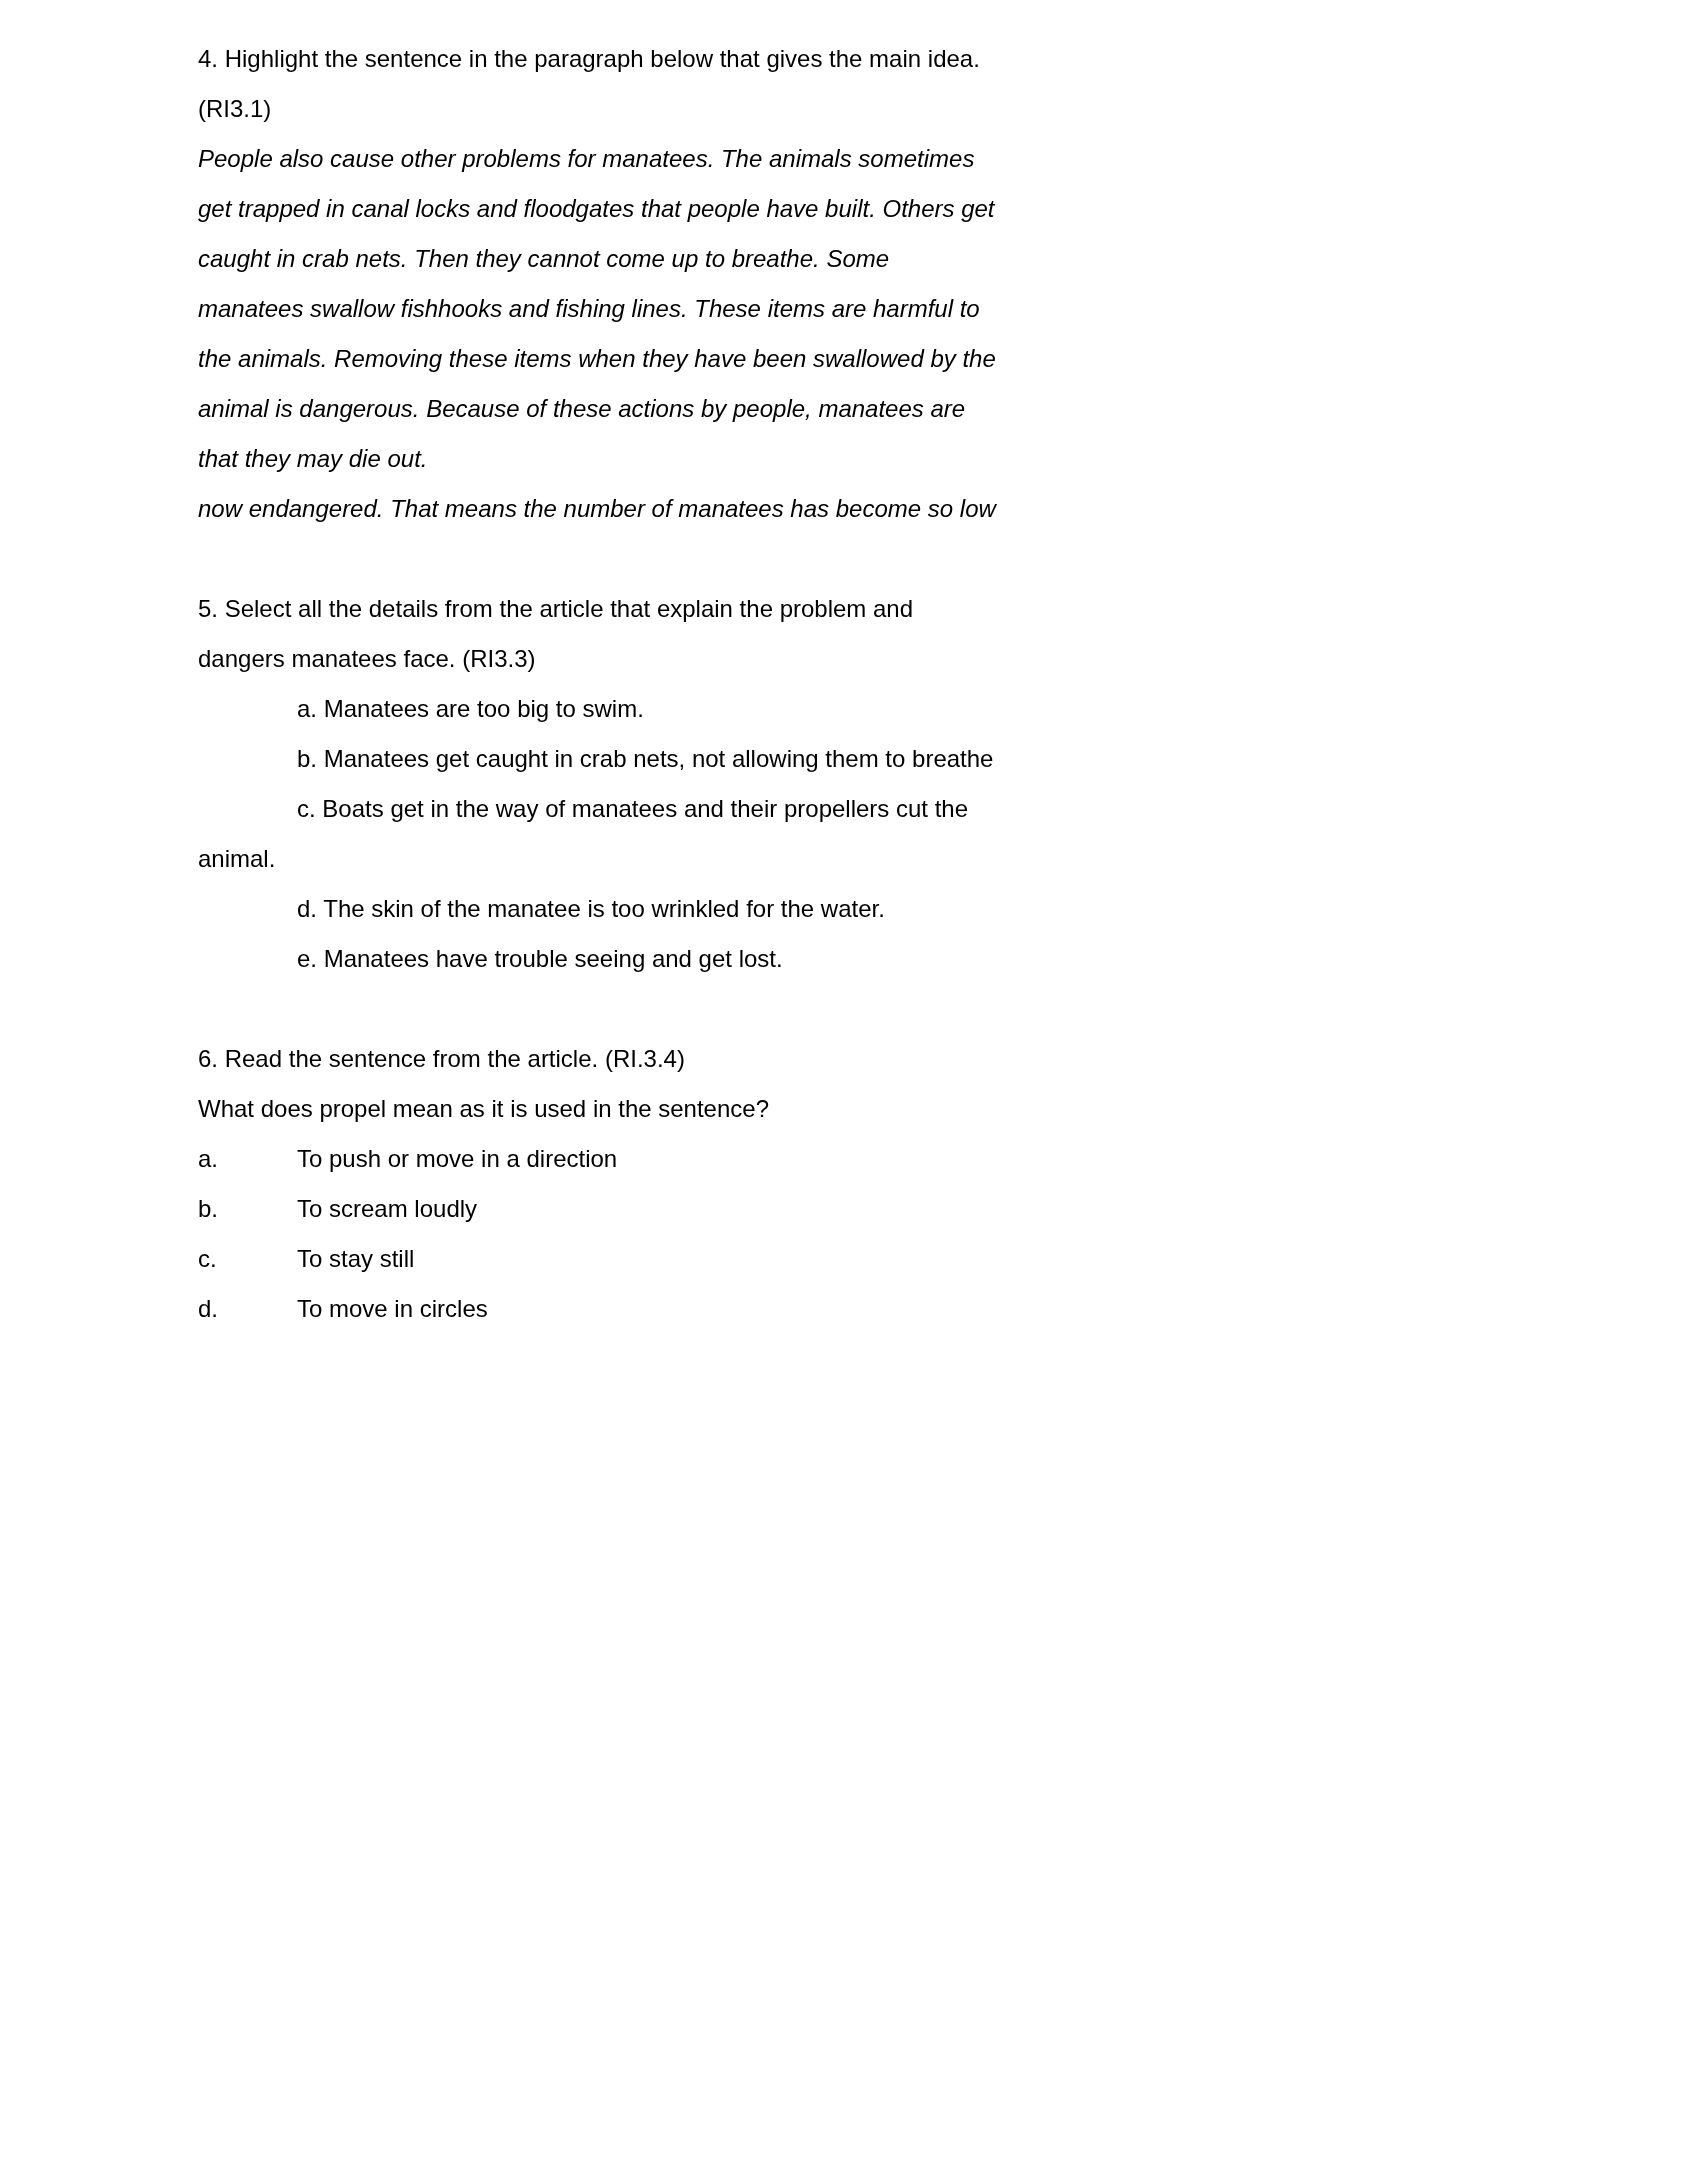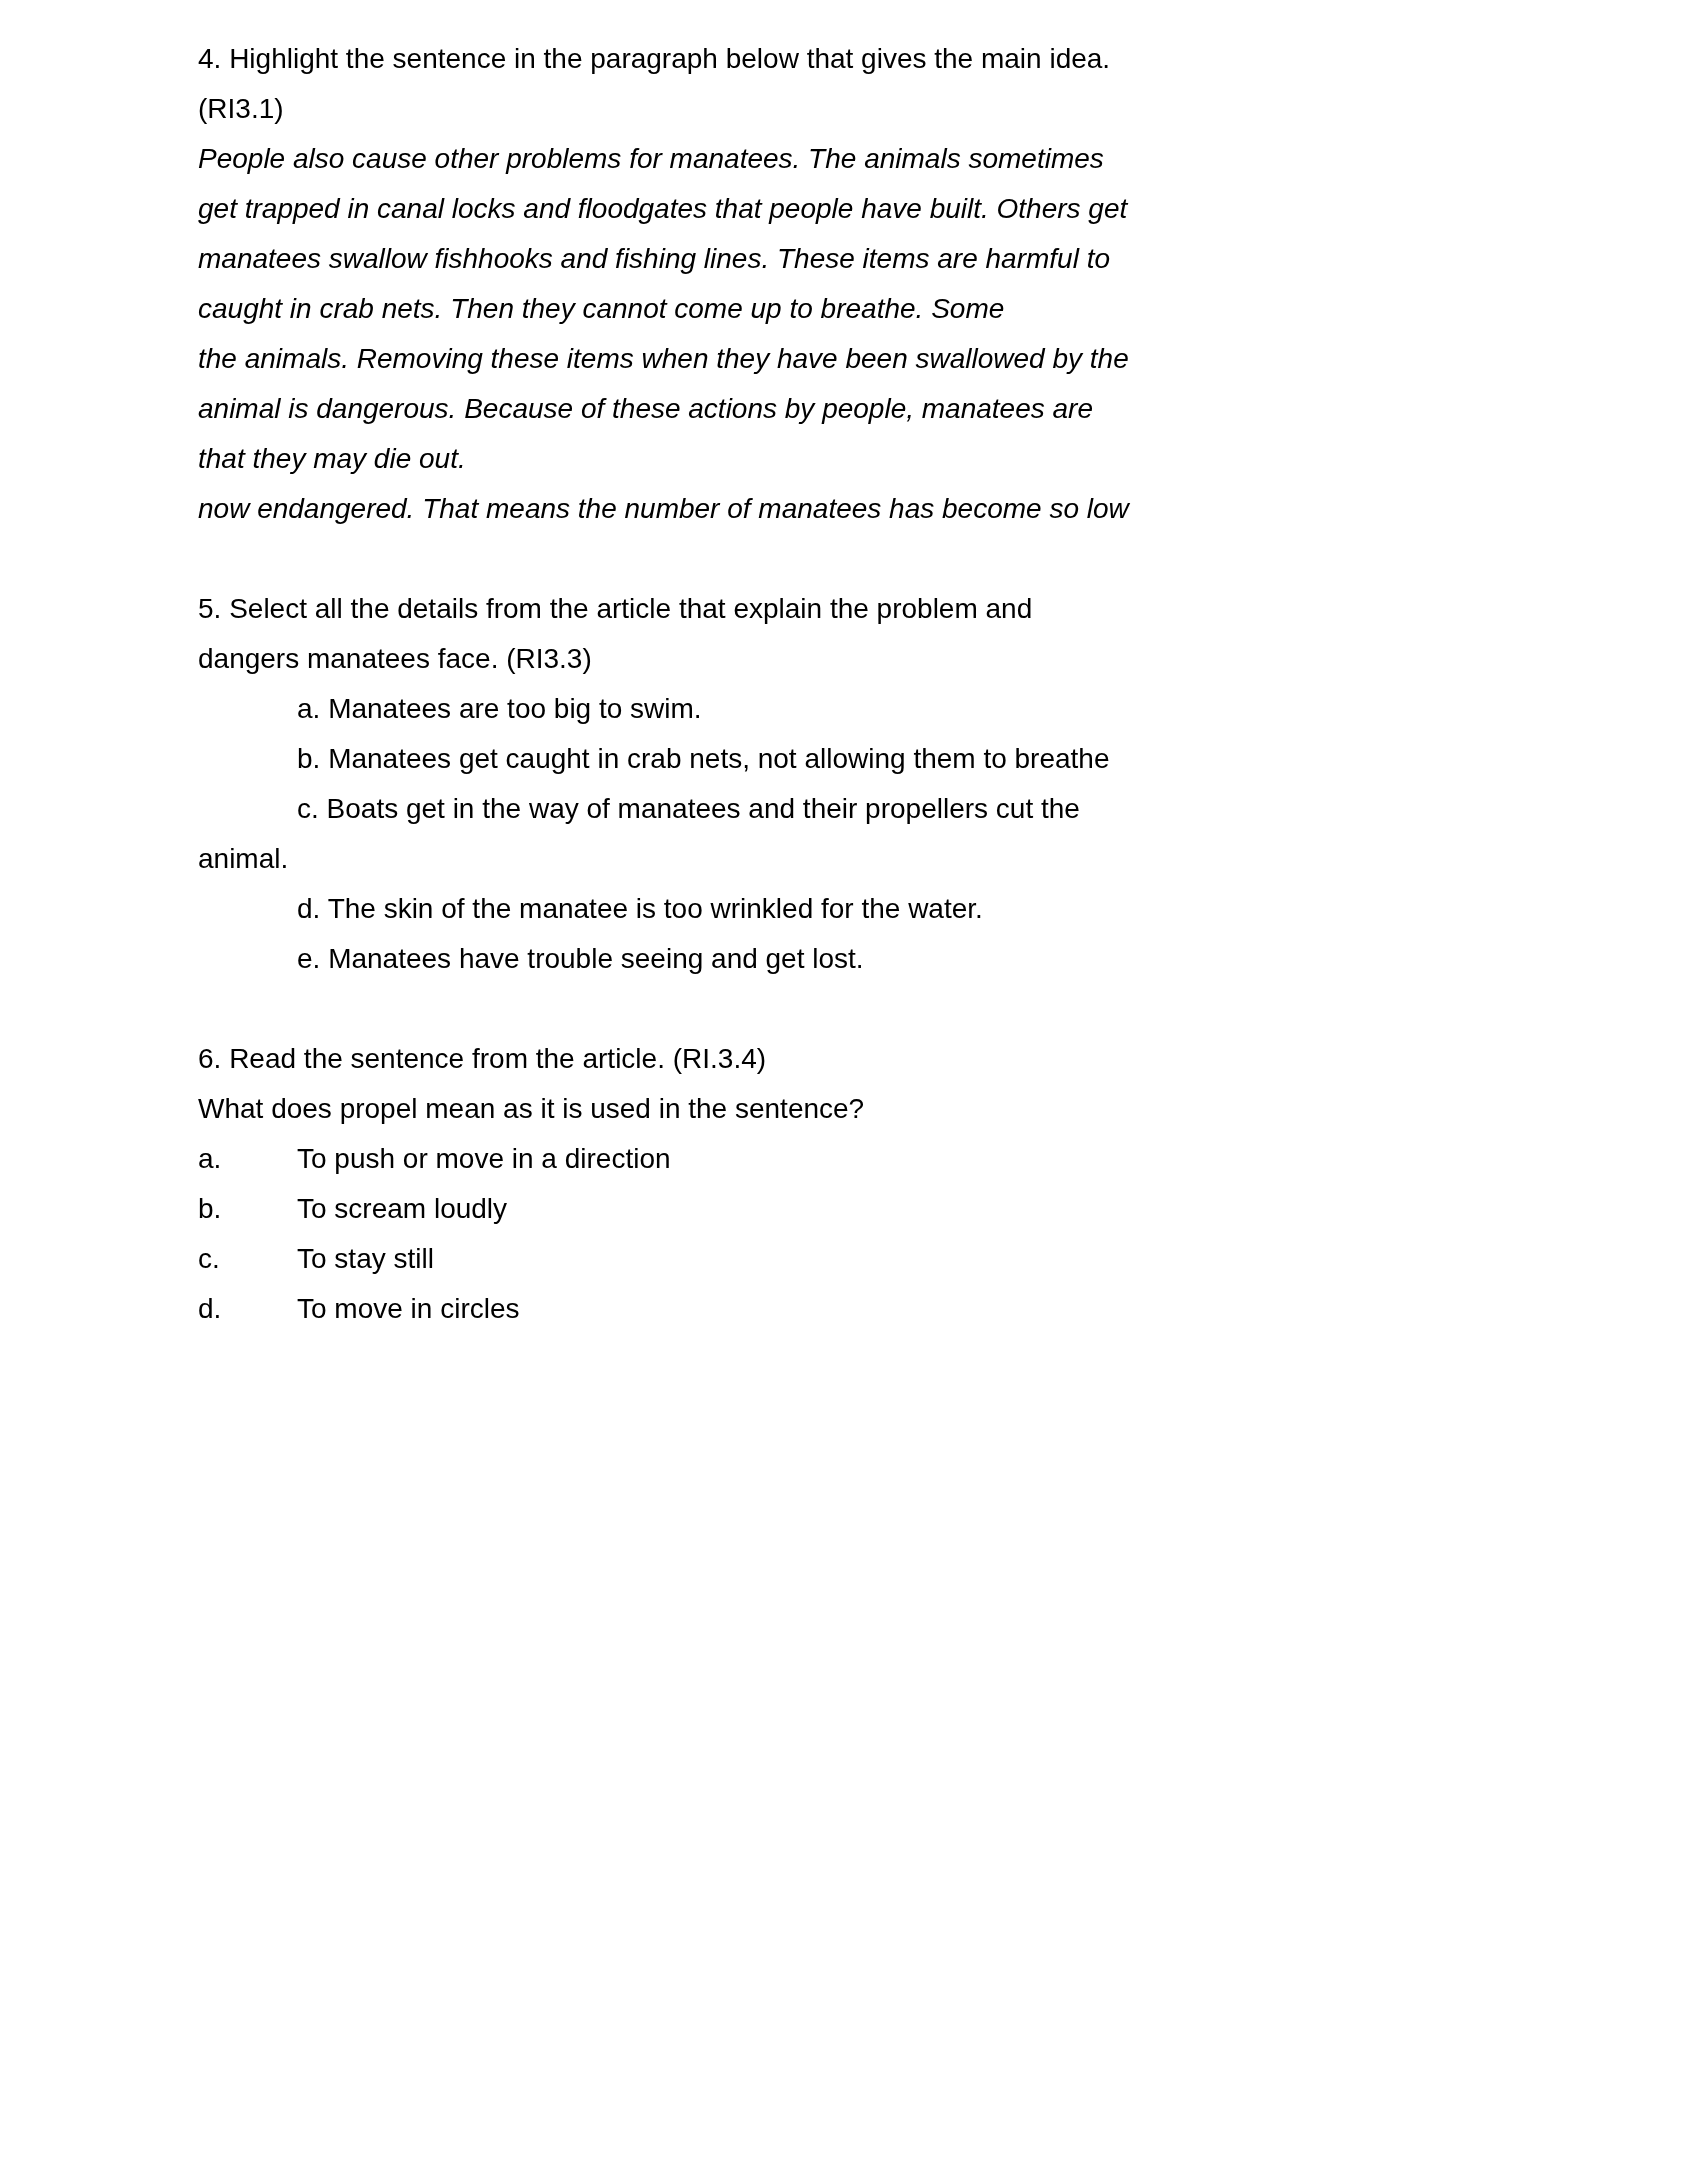--- a/index.html
+++ b/index.html
@@ -15,21 +15,21 @@
     overflow: hidden;
   }
   .page {
     box-sizing: border-box;
     width: 1687px;
     height: 2183px;
     padding: 34px 198px 0 198px;
     background: #ffffff;
   }
   .line {
-    font-size: 28px;
+    font-size: 24px;
     line-height: 50px;
     height: 50px;
     white-space: pre;
     color: #000000;
   }
   .line.blank { height: 50px; }
   .run-italic { font-style: italic; margin-top: 16px; }
   .run-bold { font-weight: bold; }
   .tab-label {
     display: inline-block;
@@ -38,22 +38,22 @@
 </style>
 </head>
 <body>
 
 <div class="page">
   <div id="doc-lines">
       <div class="line"><span>4. Highlight the sentence in the paragraph below that gives the main idea.</span></div>
       <div class="line"><span>(RI3.1)</span></div>
       <div class="line"><span class="run-italic">People also cause other problems for manatees. The animals sometimes</span></div>
       <div class="line"><span class="run-italic">get trapped in canal locks and floodgates that people have built. Others get</span></div>
+      <div class="line"><span class="run-italic">caught in crab nets. Then they cannot come up to breathe. Some</span></div>
       <div class="line"><span class="run-italic">manatees swallow fishhooks and fishing lines. These items are harmful to</span></div>
-      <div class="line"><span class="run-italic">caught in crab nets. Then they cannot come up to breathe. Some</span></div>
       <div class="line"><span class="run-italic">the animals. Removing these items when they have been swallowed by the</span></div>
       <div class="line"><span class="run-italic">animal is dangerous. Because of these actions by people, manatees are</span></div>
       <div class="line"><span class="run-italic">that they may die out.</span></div>
       <div class="line"><span class="run-italic">now endangered. That means the number of manatees has become so low</span></div>
       <div class="line blank"></div>
       <div class="line"><span>5. Select all the details from the article that explain the problem and</span></div>
       <div class="line"><span>dangers manatees face. (RI3.3)</span></div>
       <div class="line" style="padding-left: 99px;"><span>a. Manatees are too big to swim.</span></div>
       <div class="line" style="padding-left: 99px;"><span>b. Manatees get caught in crab nets, not allowing them to breathe</span></div>
       <div class="line" style="padding-left: 99px;"><span>c. Boats get in the way of manatees and their propellers cut the</span></div>

